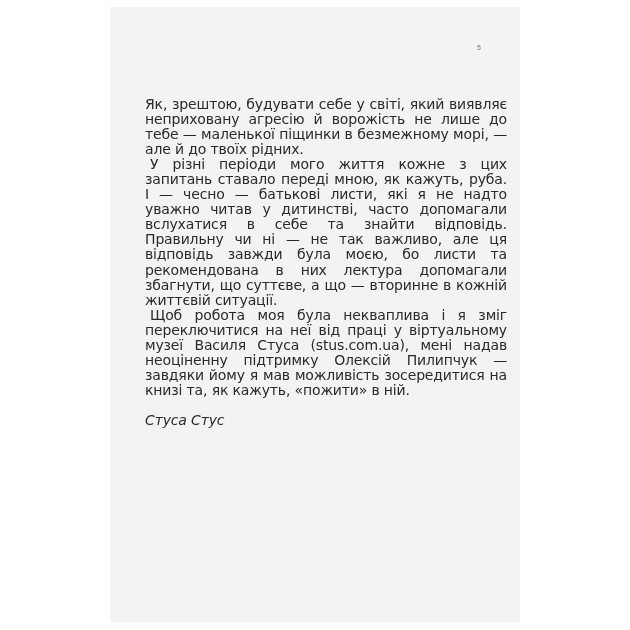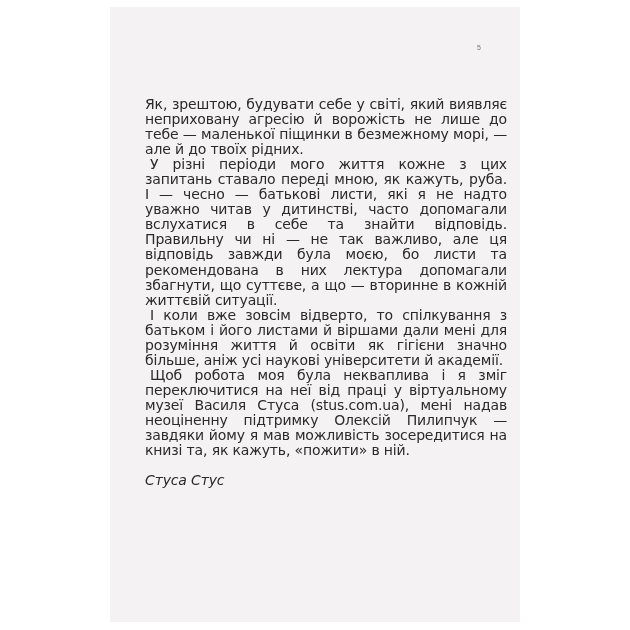--- a/index.html
+++ b/index.html
@@ -13,16 +13,15 @@
 </style>
 </head>
 <body>
 
 <div class="page"></div>
 <div class="page-num">5</div>
 
 <div class="text">
   <p class="first">Як, зрештою, будувати себе у світі, який виявляє неприховану агресію й ворожість не лише до тебе — маленької піщинки в безмежному морі, — але й до твоїх рідних.</p>
   <p>У різні періоди мого життя кожне з цих запитань ставало переді мною, як кажуть, руба. І — чесно — батькові листи, які я не надто уважно читав у дитинстві, часто допомагали вслухатися в себе та знайти відповідь. Правильну чи ні — не так важливо, але ця відповідь завжди була моєю, бо листи та рекомендована в них лектура допомагали збагнути, що суттєве, а що — вторинне в кожній життєвій ситуації.</p>
-  <p>І коли вже зовсім відверто, то спілкування з батьком і його листами й віршами дали мені для розуміння життя й освіти як гігієни значно більше, аніж усі наукові університети й академії.</p>
   <p>Щоб робота моя була некваплива і я зміг переключитися на неї від праці у віртуальному музеї Василя Стуса (stus.com.ua), мені надав неоціненну підтримку Олексій Пилипчук — завдяки йому я мав можливість зосередитися на книзі та, як кажуть, «пожити» в ній.</p>
   <p class="sig">Стуса Стус</p>
 </div>
 
 </body></html>

